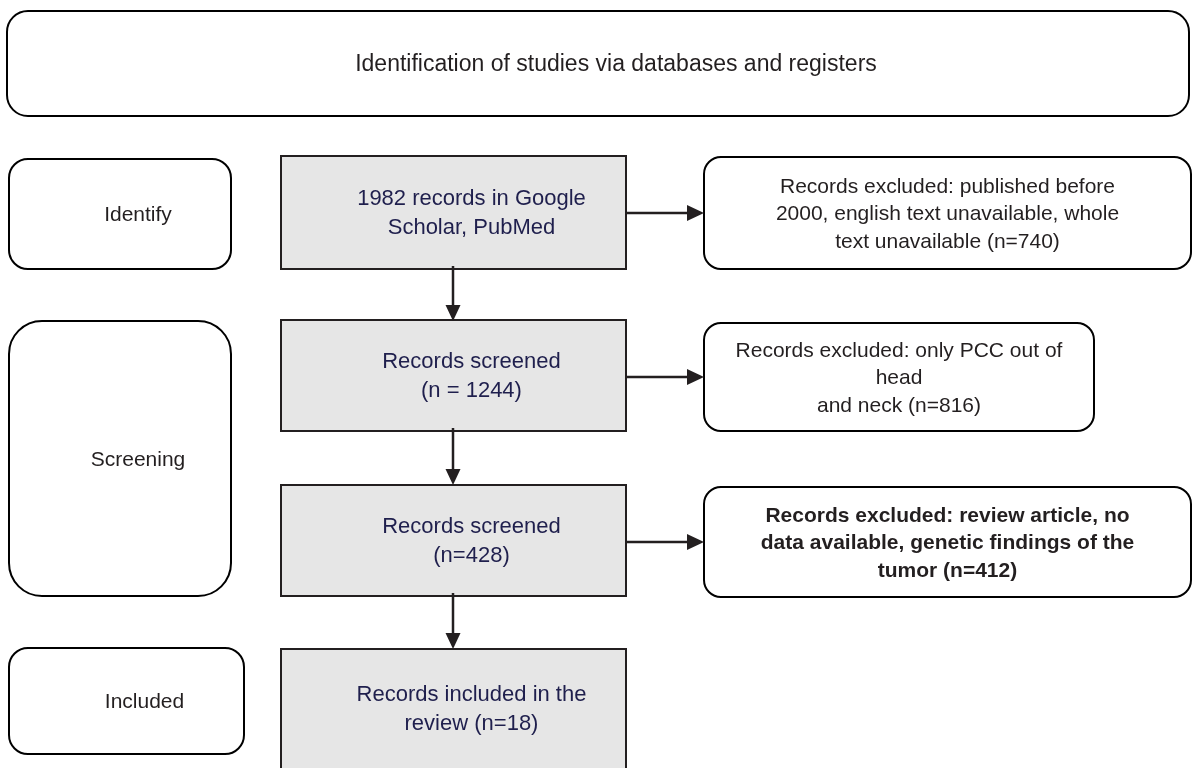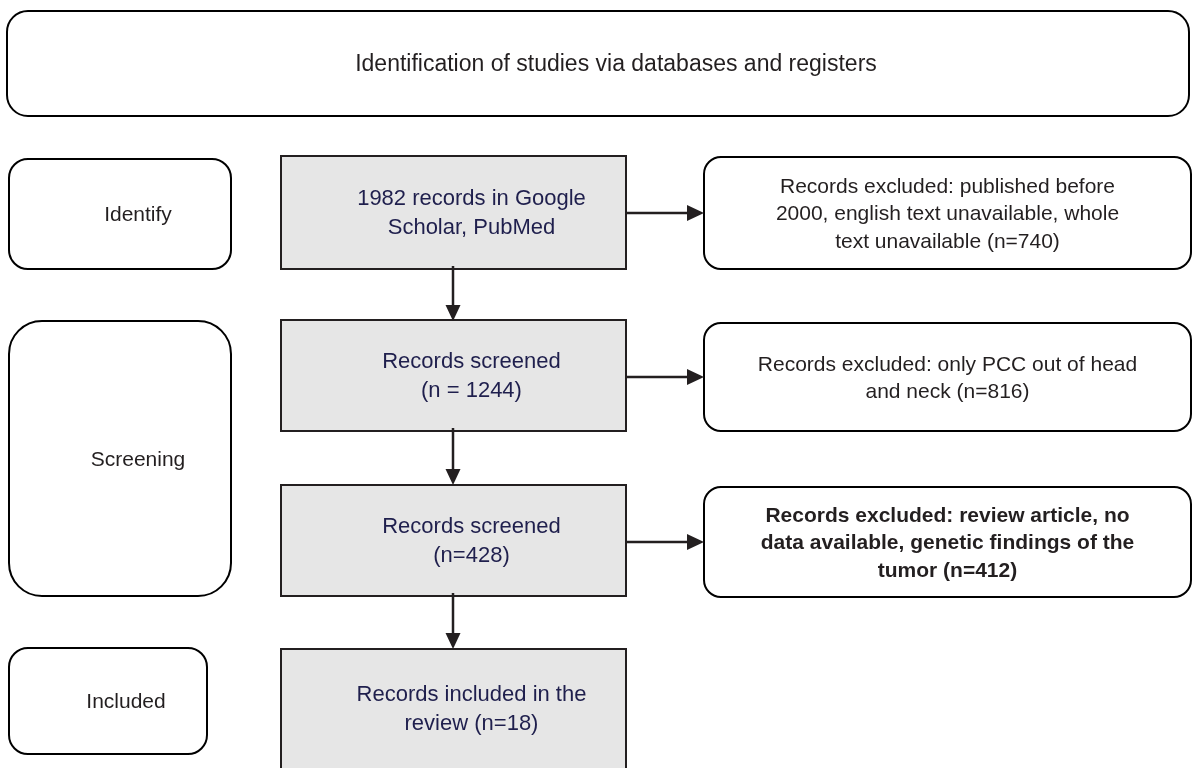--- a/index.html
+++ b/index.html
@@ -85,21 +85,21 @@
   </div>
 
   <div class="box stage-box tall" style="left:8px; top:320px; width:224px; height:277px;">
     <span class="box-text">Screening</span>
   </div>
 
   <div class="box stage-box" style="left:8px; top:158px; width:224px; height:112px;">
     <span class="box-text">Identify</span>
   </div>
 
-  <div class="box stage-box" style="left:8px; top:647px; width:200px; height:108px;align-items:center;">
+  <div class="box stage-box" style="left:8px; top:647px; width:237px; height:108px;align-items:center;">
     <span class="box-text">Included</span>
   </div>
 
   <div class="box flow-box" style="left:280px; top:155px; width:347px; height:115px;">
     <span class="box-text">1982 records in Google
 Scholar, PubMed</span>
   </div>
 
   <div class="box flow-box" style="left:280px; top:319px; width:347px; height:113px;">
     <span class="box-text">Records screened
@@ -115,21 +115,21 @@
     <span class="box-text">Records included in the
 review (n=18)</span>
   </div>
 
   <div class="box exclude-box" style="left:703px; top:156px; width:489px; height:114px;align-items:center;">
     <span class="box-text">Records excluded: published before
 2000, english text unavailable, whole
 text unavailable (n=740)</span>
   </div>
 
-  <div class="box exclude-box" style="left:703px; top:322px; width:489px; height:110px;">
+  <div class="box exclude-box" style="left:703px; top:322px; width:392px; height:110px;">
     <span class="box-text">Records excluded: only PCC out of head
 and neck (n=816)</span>
   </div>
 
   <div class="box exclude-box" style="left:703px; top:486px; width:489px; height:112px;font-weight:bold;">
     <span class="box-text">Records excluded: review article, no
 data available, genetic findings of the
 tumor (n=412)</span>
   </div>
 

